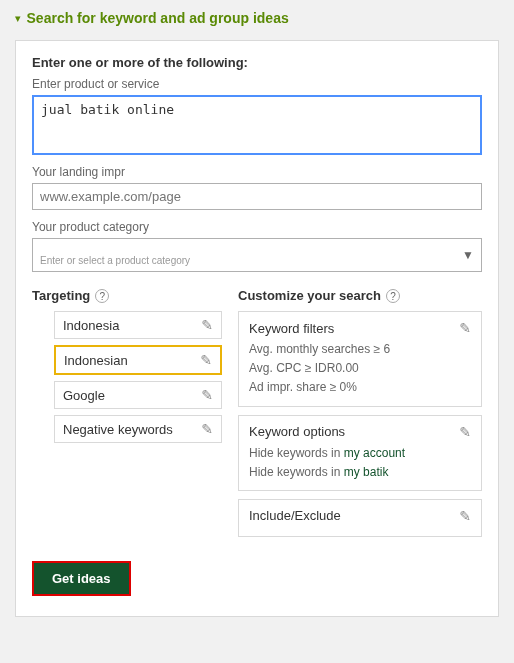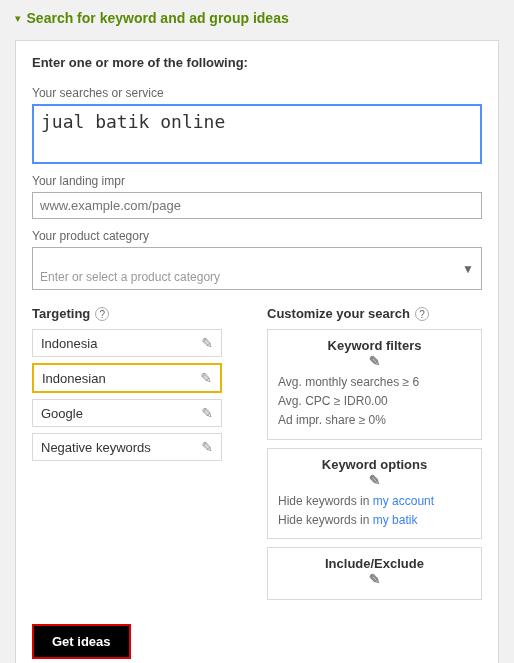--- a/index.html
+++ b/index.html
@@ -32,80 +32,80 @@
       font-weight: bold;
     }
     .inner-box {
       background: #fff;
       border: 1px solid #d9d9d9;
       padding: 14px 16px 20px 16px;
     }
     .form-instruction {
       font-size: 13px;
       font-weight: bold;
-      margin-bottom: 16px;
+      margin-bottom: 7px;
       color: #333;
     }
     .field-label {
       font-size: 12px;
       color: #666;
       margin-bottom: 4px;
     }
     .text-input {
       width: 100%;
       border: 1px solid #b0b0b0;
       padding: 5px 7px;
       font-size: 13px;
       outline: none;
       color: #737373;
       background: #fff;
     }
     .product-service-input {
       width: 100%;
       border: 2px solid #4d90fe;
       padding: 5px 7px;
-      font-size: 18px;
+      font-size: 13px;
       height: 60px;
       resize: none;
       outline: none;
       color: #333;
       background: #fff;
       vertical-align: top;
     }
     .field-group {
       margin-bottom: 10px;
     }
     .select-wrapper {
       position: relative;
       width: 100%;
     }
     .select-wrapper select {
       width: 100%;
       border: 1px solid #b0b0b0;
-      padding: 22px 28px 5px 7px;
-      font-size: 12px;
+      padding: 16px 28px 5px 7px;
+      font-size: 10px;
       color: #999;
       background: #fff;
       appearance: none;
       -webkit-appearance: none;
       outline: none;
       cursor: pointer;
     }
     .select-wrapper .dropdown-arrow {
       position: absolute;
       right: 8px;
       top: 50%;
       transform: translateY(-50%);
       pointer-events: none;
       color: #666;
       font-size: 12px;
     }
     .two-col {
       display: flex;
-      gap: 33px;
+      gap: 4px;
       margin-top: 16px;
       justify-content: center;
     }
     .col-targeting {
       flex: 0 0 190px;
     }
     .col-customize {
       flex: 1;
       padding-left: 12px;
     }
@@ -133,66 +133,66 @@
     }
     .targeting-item {
       display: flex;
       align-items: center;
       justify-content: space-between;
       border: 1px solid #d9d9d9;
       background: #fff;
       padding: 5px 8px;
       margin-bottom: 6px;
       cursor: pointer;
+      margin-left: 22px;
     }
     .targeting-item.highlighted {
       border: 2px solid #eab308;
     }
     .targeting-item .item-text {
       font-size: 13px;
       color: #333;
     }
     .targeting-item .edit-icon {
       color: #888;
       font-size: 14px;
     }
     .customize-card {
       border: 1px solid #d9d9d9;
       background: #fff;
       padding: 8px 10px;
       margin-bottom: 8px;
     }
     .customize-card .card-title {
       font-size: 13px;
-      font-weight: bold;
+      font-weight: normal;
       color: #333;
       display: flex;
       align-items: center;
       justify-content: space-between;
       margin-bottom: 4px;
-      flex-direction: column;
     }
     .customize-card .card-title .edit-icon {
       color: #888;
       font-size: 14px;
       cursor: pointer;
     }
     .customize-card .card-line {
       font-size: 12px;
       color: #666;
       line-height: 1.6;
     }
     .customize-card .card-line a {
-      color: #3b82f6;
+      color: #14532d;
       text-decoration: none;
     }
     .get-ideas-btn {
       display: inline-block;
       margin-top: 16px;
-      background: #000000;
+      background: #14532d;
       color: #fff;
       border: 2px solid #d00;
       padding: 8px 18px;
       font-size: 13px;
       font-weight: bold;
       cursor: pointer;
       outline: none;
     }
   </style>
 </head>
@@ -204,21 +204,21 @@
     <span class="arrow">▾</span>
     <span class="title">Search for keyword and ad group ideas</span>
   </div>
 
   <div class="inner-box">
     
     <div class="form-instruction">Enter one or more of the following:</div>
 
     
     <div class="field-group">
-      <div class="field-label">Your searches or service</div>
+      <div class="field-label">Enter product or service</div>
       <textarea class="product-service-input" style="">jual batik online</textarea>
     </div>
 
     
     <div class="field-group">
       <div class="field-label">Your landing impr</div>
       <input type="text" class="text-input" placeholder="www.example.com/page" style="">
     </div>
 
     

